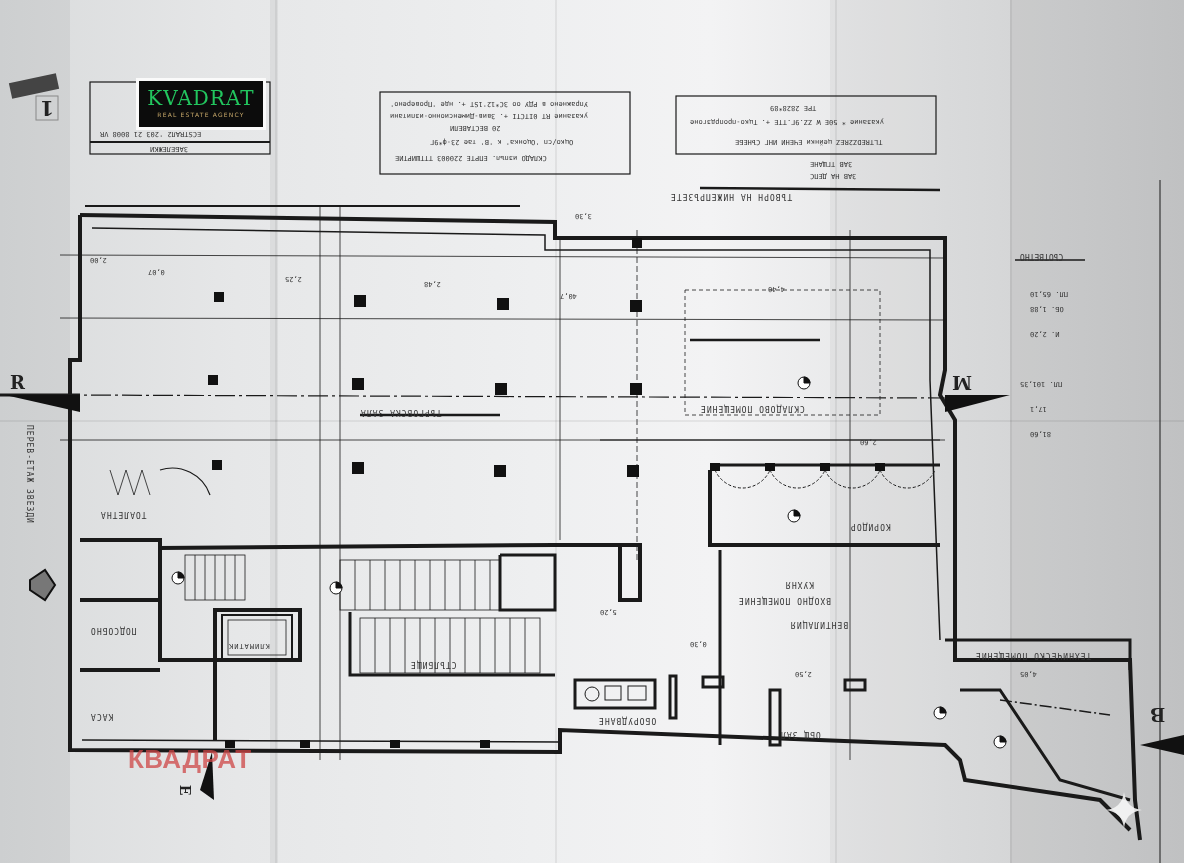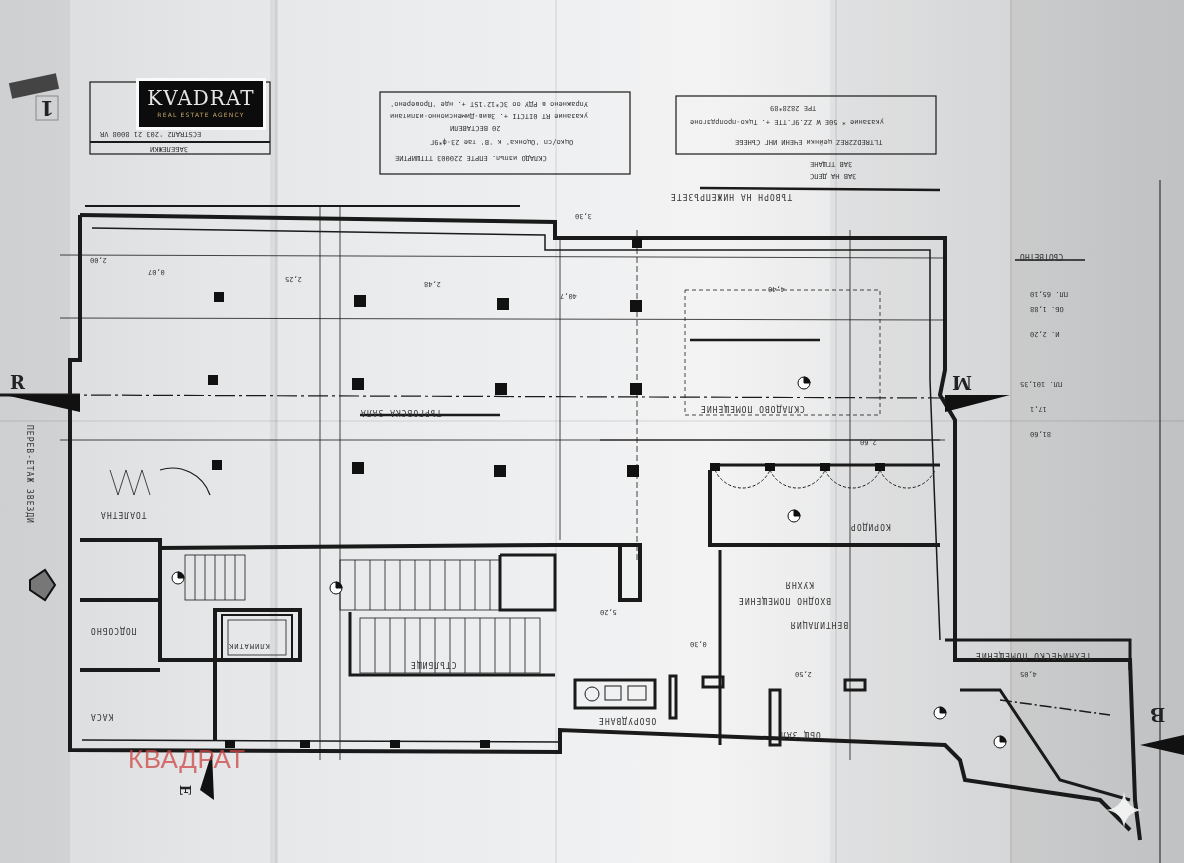--- a/index.html
+++ b/index.html
@@ -4,24 +4,24 @@
 <style>
   html,body{margin:0;padding:0;}
   body{width:1184px;height:863px;overflow:hidden;position:relative;
     background:linear-gradient(90deg,#d9dbdc 0%,#e6e7e8 20%,#eeeff0 45%,#f3f3f4 60%,#e2e3e4 80%,#d4d5d6 100%);
     font-family:"DejaVu Sans",sans-serif;}
   .photo{position:absolute;left:0;top:0;width:1184px;height:863px;}
   .fold{position:absolute;top:0;height:863px;width:2px;background:rgba(0,0,0,0.06);}
   .shade{position:absolute;top:0;height:863px;background:rgba(0,0,0,0.05);}
   .logo{position:absolute;left:136px;top:78px;width:130px;height:52px;background:#0c0c0c;
     border:3px solid #fafafa;box-sizing:border-box;text-align:center;}
-  .logo .brand{color:#e5e5e5;font-family:"DejaVu Serif",serif;font-size:20px;letter-spacing:1px;line-height:26px;margin-top:4px;}
+  .logo .brand{color:#22c55e;font-family:"DejaVu Serif",serif;font-size:20px;letter-spacing:1px;line-height:26px;margin-top:4px;}
   .logo .sub{color:#c8a96a;font-family:"DejaVu Sans",sans-serif;font-size:6px;letter-spacing:1.2px;}
   .wm{position:absolute;left:128px;top:744px;color:rgba(205,70,70,0.75);font-family:"Liberation Sans",sans-serif;
-    font-weight:normal;font-size:26px;letter-spacing:0.5px;}
+    font-weight:bold;font-size:26px;letter-spacing:0.5px;}
   .tb{position:absolute;font-family:"DejaVu Sans Mono",monospace;font-size:7px;color:#333;
     transform:rotate(180deg);white-space:nowrap;}
   .lbl{position:absolute;font-family:"DejaVu Sans Mono",monospace;font-size:8px;color:#333;
     transform:rotate(180deg);white-space:nowrap;letter-spacing:1px;}
   .sect{position:absolute;font-family:"DejaVu Serif",serif;font-weight:bold;font-size:18px;color:#222;}
   .sparkle{position:absolute;left:1104px;top:790px;width:40px;height:40px;}
 </style>
 </head>
 <body>
 

